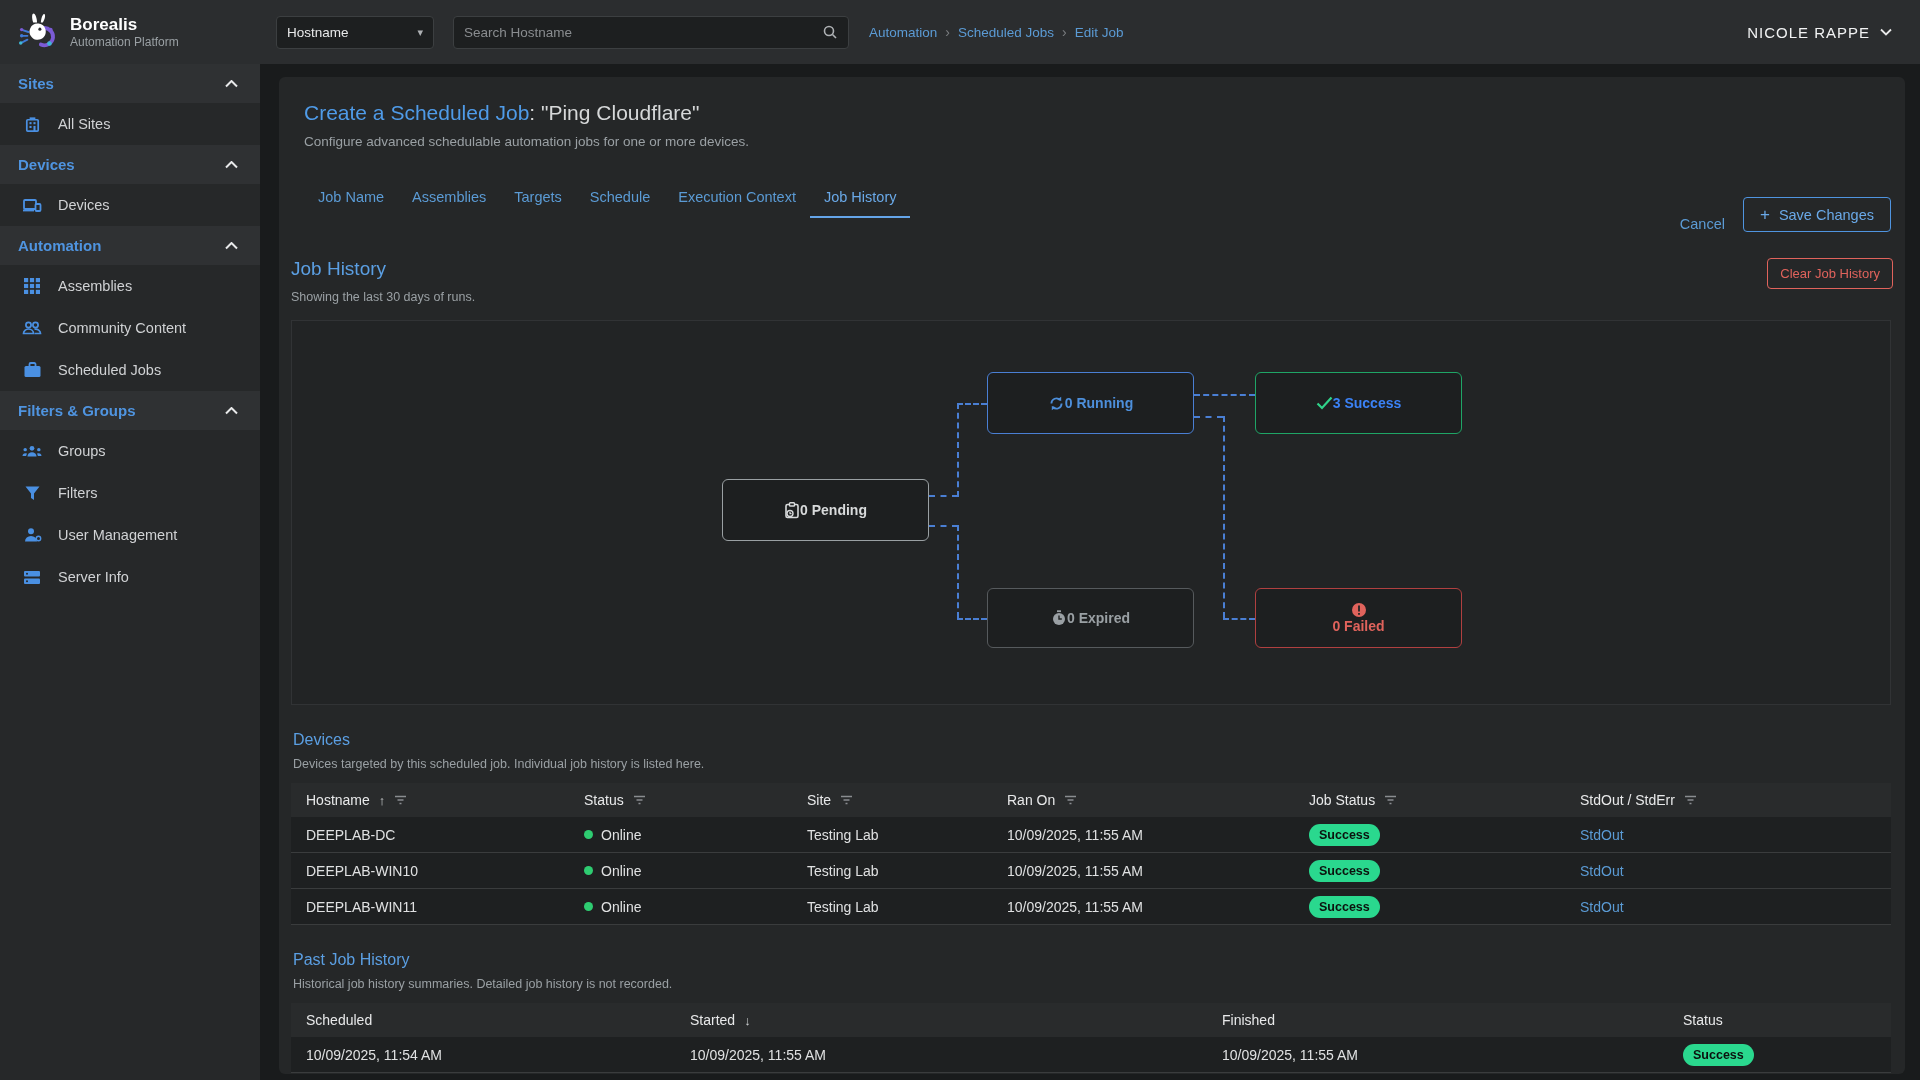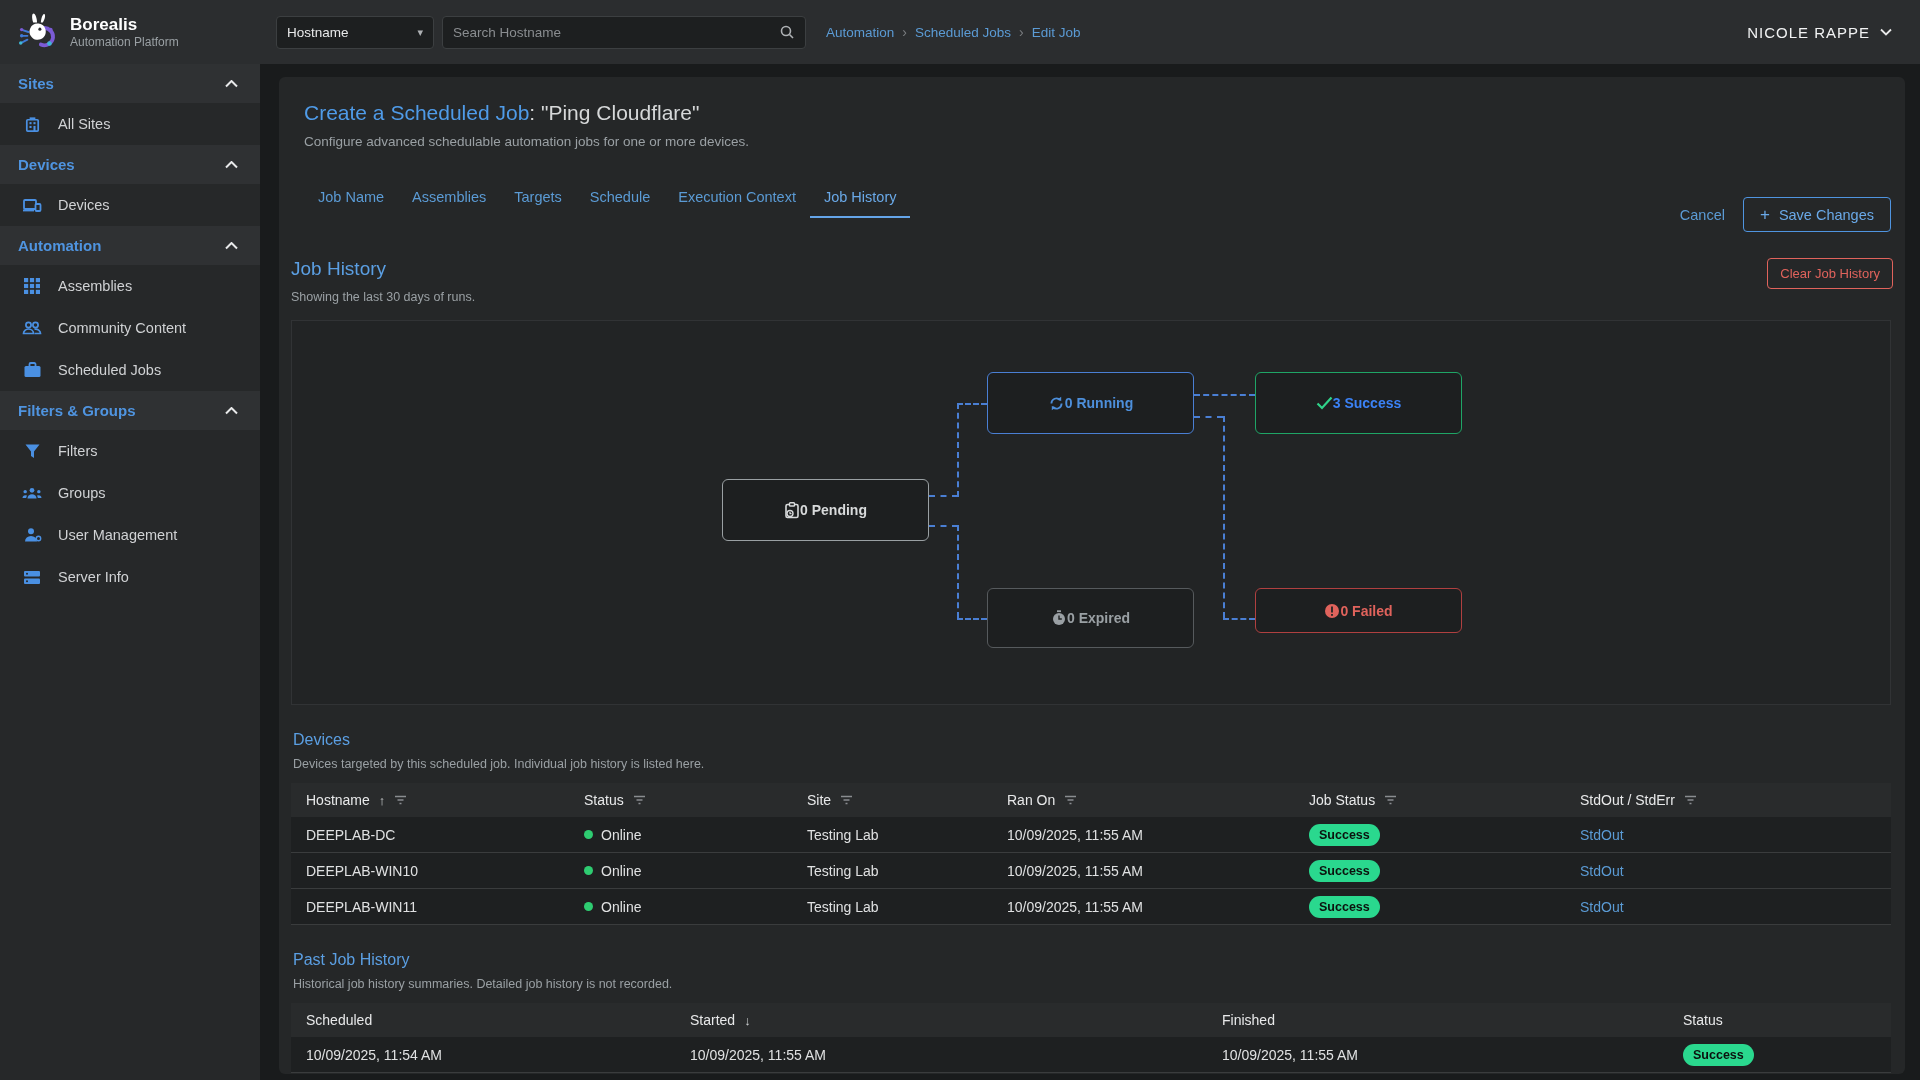--- a/index.html
+++ b/index.html
@@ -10,21 +10,21 @@
   .topbar { position:absolute; left:0; top:0; width:1920px; height:64px; background:#2b2d2f;
     display:flex; align-items:center; z-index:5; }
   .logo-block { width:260px; height:64px; display:flex; align-items:center; padding-left:14px; gap:10px; }
   .logo-svg { width:46px; height:46px; flex:0 0 auto; }
   .brand-name { font-size:17px; font-weight:bold; color:#ffffff; line-height:1.15; }
   .brand-sub { font-size:12px; color:#9aa0a4; }
   .hostname-select { margin-left:16px; width:158px; height:33px; background:#1d1f20; border:1px solid #3c3f41;
     border-radius:4px; display:flex; align-items:center; justify-content:space-between; padding:0 10px;
     font-size:13.5px; color:#e8e9ea; cursor:pointer; }
   .hostname-caret { color:#aeb1b4; font-size:11px; }
-  .search-box { margin-left:8px; width:364px; height:33px; background:#1d1f20; border:1px solid #3c3f41;
+  .search-box { margin-left:19px; width:396px; height:33px; background:#1d1f20; border:1px solid #3c3f41;
     border-radius:4px; display:flex; align-items:center; padding:0 10px; }
   .search-box input { flex:1; background:transparent; border:none; outline:none; color:#d6d8d9;
     font-size:13.5px; font-family:"Liberation Sans", sans-serif; }
   .search-box input::placeholder { color:#8a8d90; }
   .breadcrumb { margin-left:20px; display:flex; align-items:center; gap:8px; font-size:13.5px; }
   .crumb { color:#5b9bd5; cursor:pointer; }
   .crumb-sep { color:#7a7d80; font-size:14px; }
   .user-block { margin-left:auto; margin-right:28px; display:flex; align-items:center; gap:10px;
     font-size:15px; letter-spacing:1px; color:#f2f3f4; cursor:pointer; }
 
@@ -43,21 +43,21 @@
   .title-block { padding:24px 13px 0 13px; }
   .page-title { font-size:21px; }
   .page-title .blue { color:#4f9be8; }
   .page-title .plain { color:#d6d8d9; }
   .page-subtitle { margin-top:9px; font-size:13.5px; color:#9aa0a4; }
 
   .tabs-row { margin-top:18px; padding:0 2px 0 13px; display:flex; align-items:center; }
   .tabs { display:flex; }
   .tab { color:#5b9bd5; font-size:14.5px; padding:8px 14px 11px 14px; cursor:pointer; }
   .tab.active { color:#6aa9e8; border-bottom:2px solid #64a4e8; }
-  .tab-actions { margin-left:auto; display:flex; align-items:center; gap:18px;margin-top:30px; }
+  .tab-actions { margin-left:auto; display:flex; align-items:flex-end; gap:18px;margin-top:30px; }
   .cancel-link { color:#5b9bd5; font-size:14.5px; cursor:pointer; }
   .save-btn { border:1px solid #4f94e0; color:#6aa9e8; background:transparent; border-radius:4px;
     font-size:14.5px; padding:8px 16px; display:flex; align-items:center; gap:9px; cursor:pointer;
     font-family:"Liberation Sans", sans-serif; }
   .save-plus { font-size:17px; line-height:1; }
 
   .section-head-row { margin-top:26px; display:flex; align-items:flex-start; }
   .jh-heading { color:#5b9fe3; font-size:19px; }
   .jh-sub { margin-top:10px; font-size:12.5px; color:#9aa0a4; }
   .clear-btn { margin-left:auto; border:1px solid #e0635c; color:#e0635c; background:transparent;
@@ -65,21 +65,21 @@
 
   
   .flow-panel { position:relative; margin-top:16px; width:1600px; height:385px; background:#222425;
     border:1px solid #313335; }
   .flow-box { position:absolute; width:207px; height:62px; background:#1d1f20; border-radius:6px;
     display:flex; align-items:center; justify-content:center; font-size:14px; font-weight:bold; }
   .flow-box.pending { left:430px; top:158px; border:1px solid #9aa0a3; color:#d8dadb; }
   .flow-box.running { left:695px; top:51px;  border:1px solid #4a7fd4; color:#4d8fdb; }
   .flow-box.success { left:963px; top:51px;  border:1px solid #1fa566; color:#3b82f6; }
   .flow-box.expired { left:695px; top:267px; height:60px; border:1px solid #565a5d; color:#9aa0a4; }
-  .flow-box.failed  { left:963px; top:267px; height:45px; border:1px solid #b04040; color:#e0635c; }
+  .flow-box.failed  { left:963px; top:267px; height:60px; border:1px solid #b04040; color:#e0635c;flex-direction:column; }
   .conn-h { position:absolute; border-top:2px dashed #4a7fd4; }
   .conn-v { position:absolute; border-left:2px dashed #4a7fd4; }
 
   
   .tbl-section-title { color:#5b9fe3; font-size:16px; margin-top:26px; padding-left:2px; }
   .tbl-section-sub { margin-top:8px; font-size:12.5px; color:#9aa0a4; padding-left:2px; }
   .grid-table { margin-top:12px; width:1600px; }
   .thead { display:grid; background:#292b2c; height:34px; align-items:center; color:#e8e9ea; font-size:14px; }
   .devices-cols { grid-template-columns:278px 223px 200px 302px 271px 1fr; }
   .past-cols { grid-template-columns:376px 524px 453px 1fr;gap:8px; }
@@ -233,40 +233,40 @@
   </div>
 
   <div class="side-section-header">
     <span class="label">Filters &amp; Groups</span>
     <svg width="13" height="8" viewBox="0 0 13 8">
         <polyline points="1,6.5 6.5,1 12,6.5" fill="none" stroke="#e8e9ea" stroke-width="2"></polyline>
       </svg>
   </div>
   <div class="side-item">
     <span class="side-icon">
-      <svg width="17" height="17" viewBox="0 0 17 17">
-          <path d="M1.5 1.5 h14 l-5.5 7 v6.5 l-3 -2 v-4.5 Z" fill="#4a90e2"></path>
-        </svg>
-    </span>
-    <span class="label">Filters</span>
-  </div>
-  <div class="side-item">
-    <span class="side-icon">
       <svg width="22" height="14" viewBox="0 0 22 14">
           <g fill="#4a90e2">
             <circle cx="11" cy="4" r="2.6"></circle>
             <path d="M6 13 a5 4.5 0 0 1 10 0 Z"></path>
             <circle cx="3.5" cy="5.5" r="1.9"></circle>
             <path d="M0.5 12.5 a3.5 3.2 0 0 1 5 -2.8 l-1 2.8 Z"></path>
             <circle cx="18.5" cy="5.5" r="1.9"></circle>
             <path d="M21.5 12.5 a3.5 3.2 0 0 0 -5 -2.8 l1 2.8 Z"></path>
           </g>
         </svg>
     </span>
     <span class="label">Groups</span>
+  </div>
+  <div class="side-item">
+    <span class="side-icon">
+      <svg width="17" height="17" viewBox="0 0 17 17">
+          <path d="M1.5 1.5 h14 l-5.5 7 v6.5 l-3 -2 v-4.5 Z" fill="#4a90e2"></path>
+        </svg>
+    </span>
+    <span class="label">Filters</span>
   </div>
 
   <div class="side-item">
     <span class="side-icon">
       <svg width="19" height="16" viewBox="0 0 19 16">
           <g fill="#4a90e2">
             <circle cx="8" cy="4.2" r="3"></circle>
             <path d="M2 14.5 a6 5.5 0 0 1 12 0 Z"></path>
             <circle cx="15.5" cy="11.5" r="2.2" fill="none" stroke="#4a90e2" stroke-width="1.4"></circle>
           </g>

